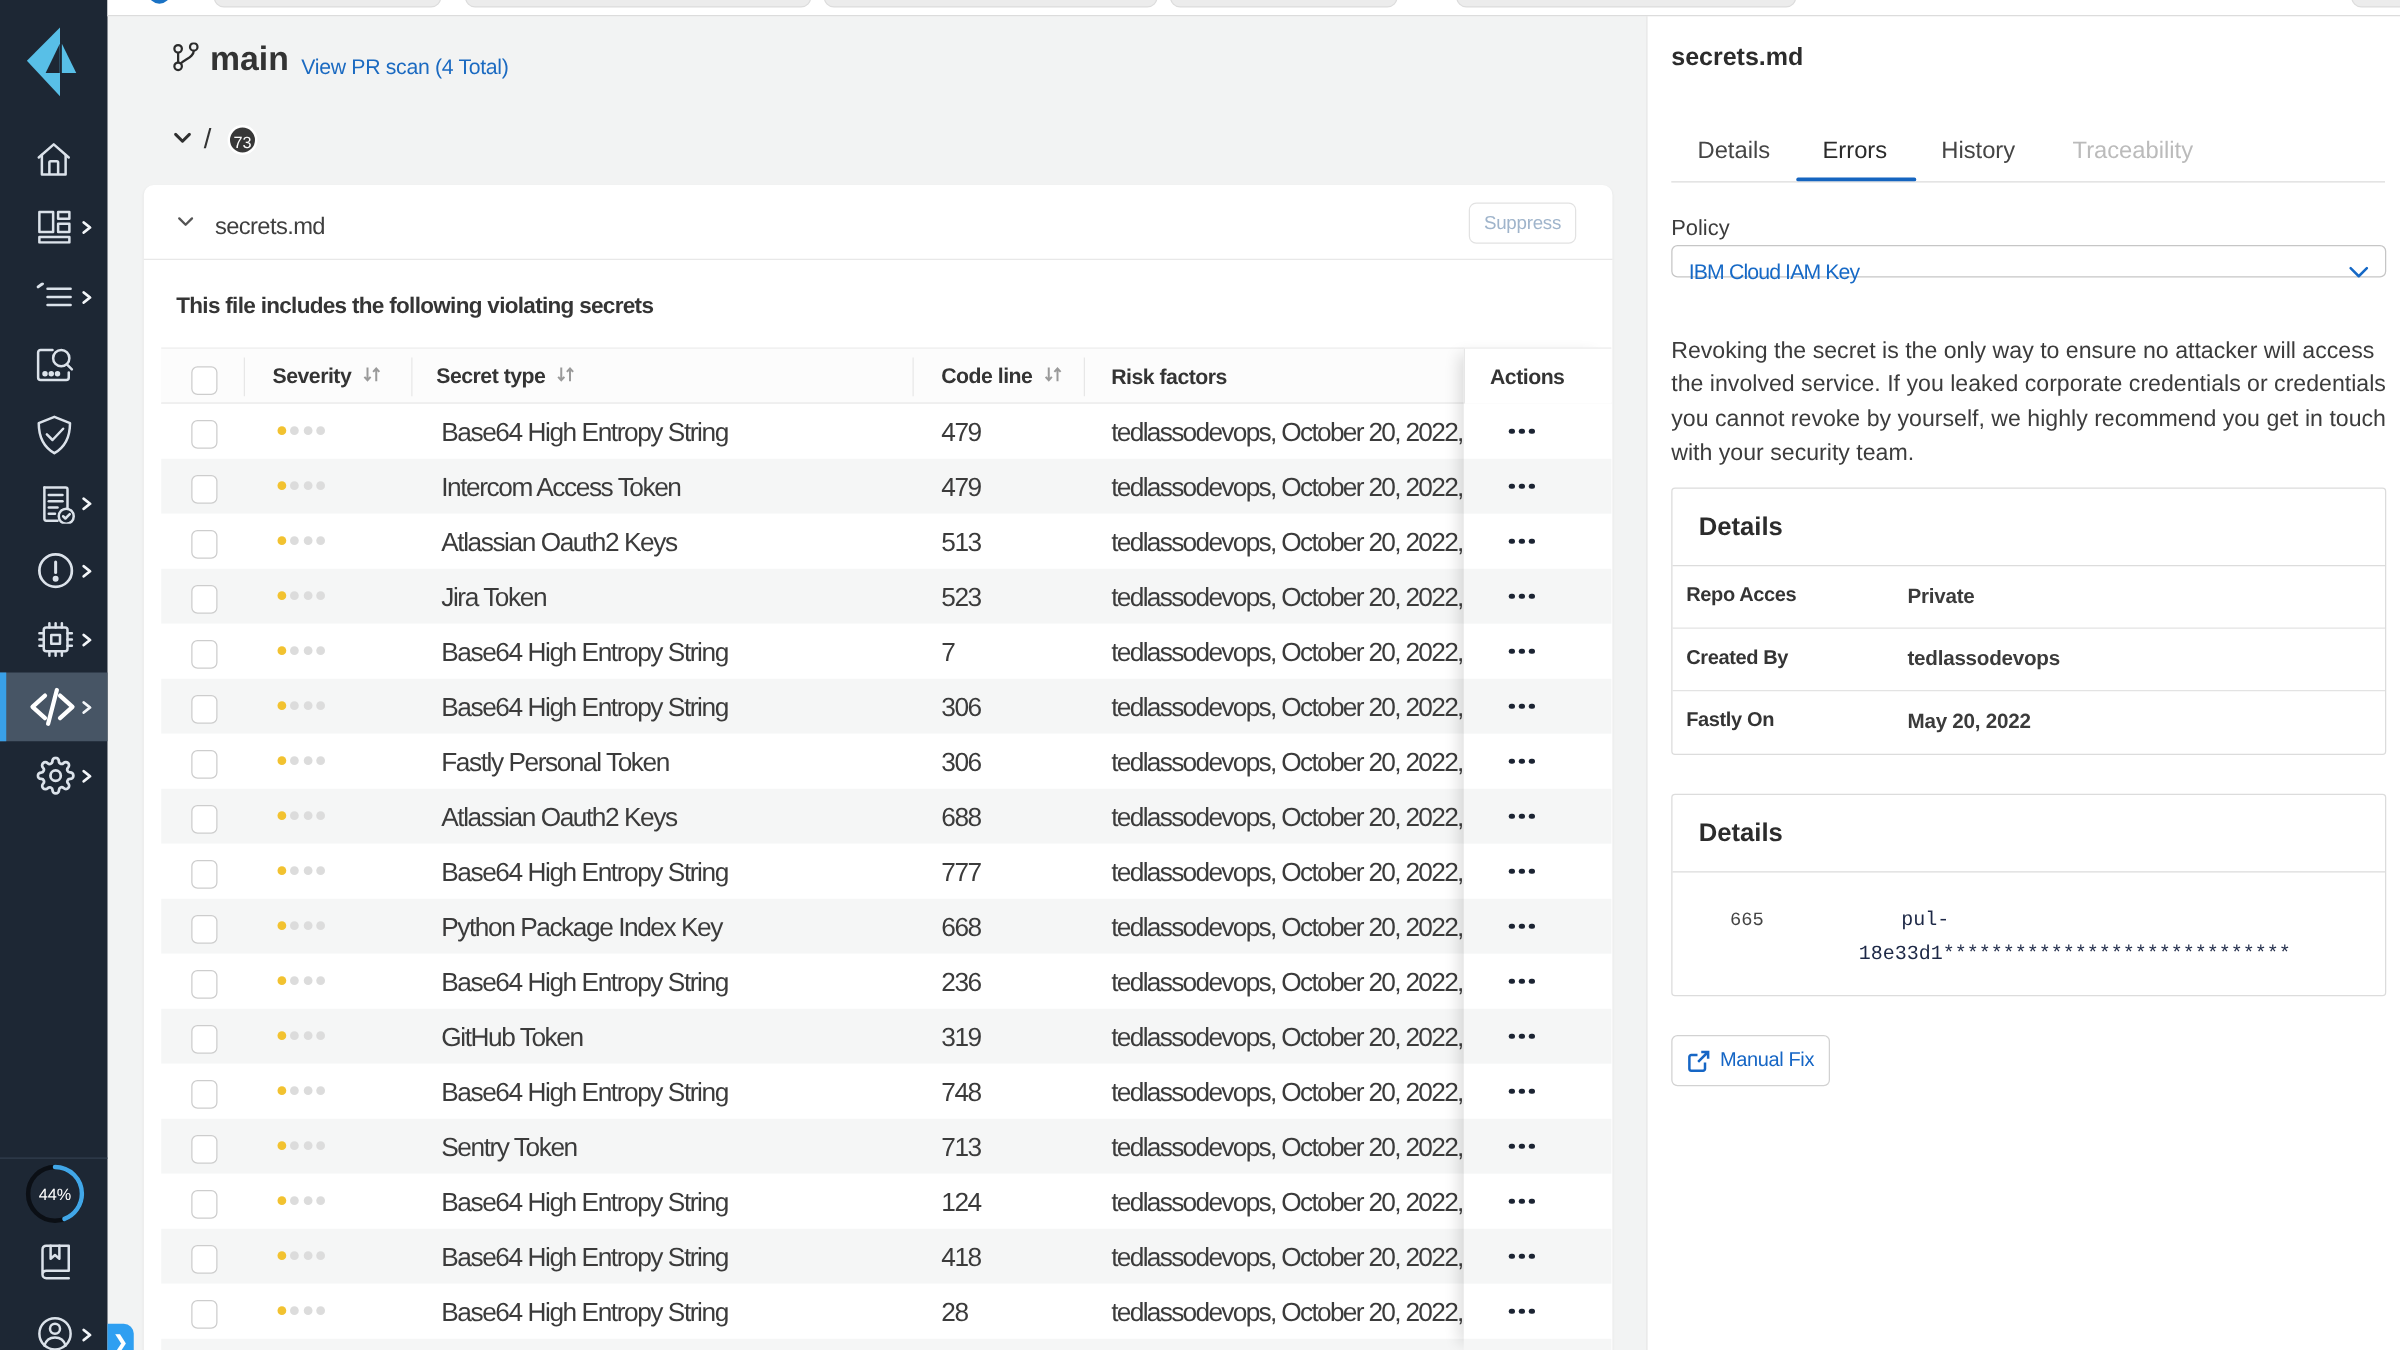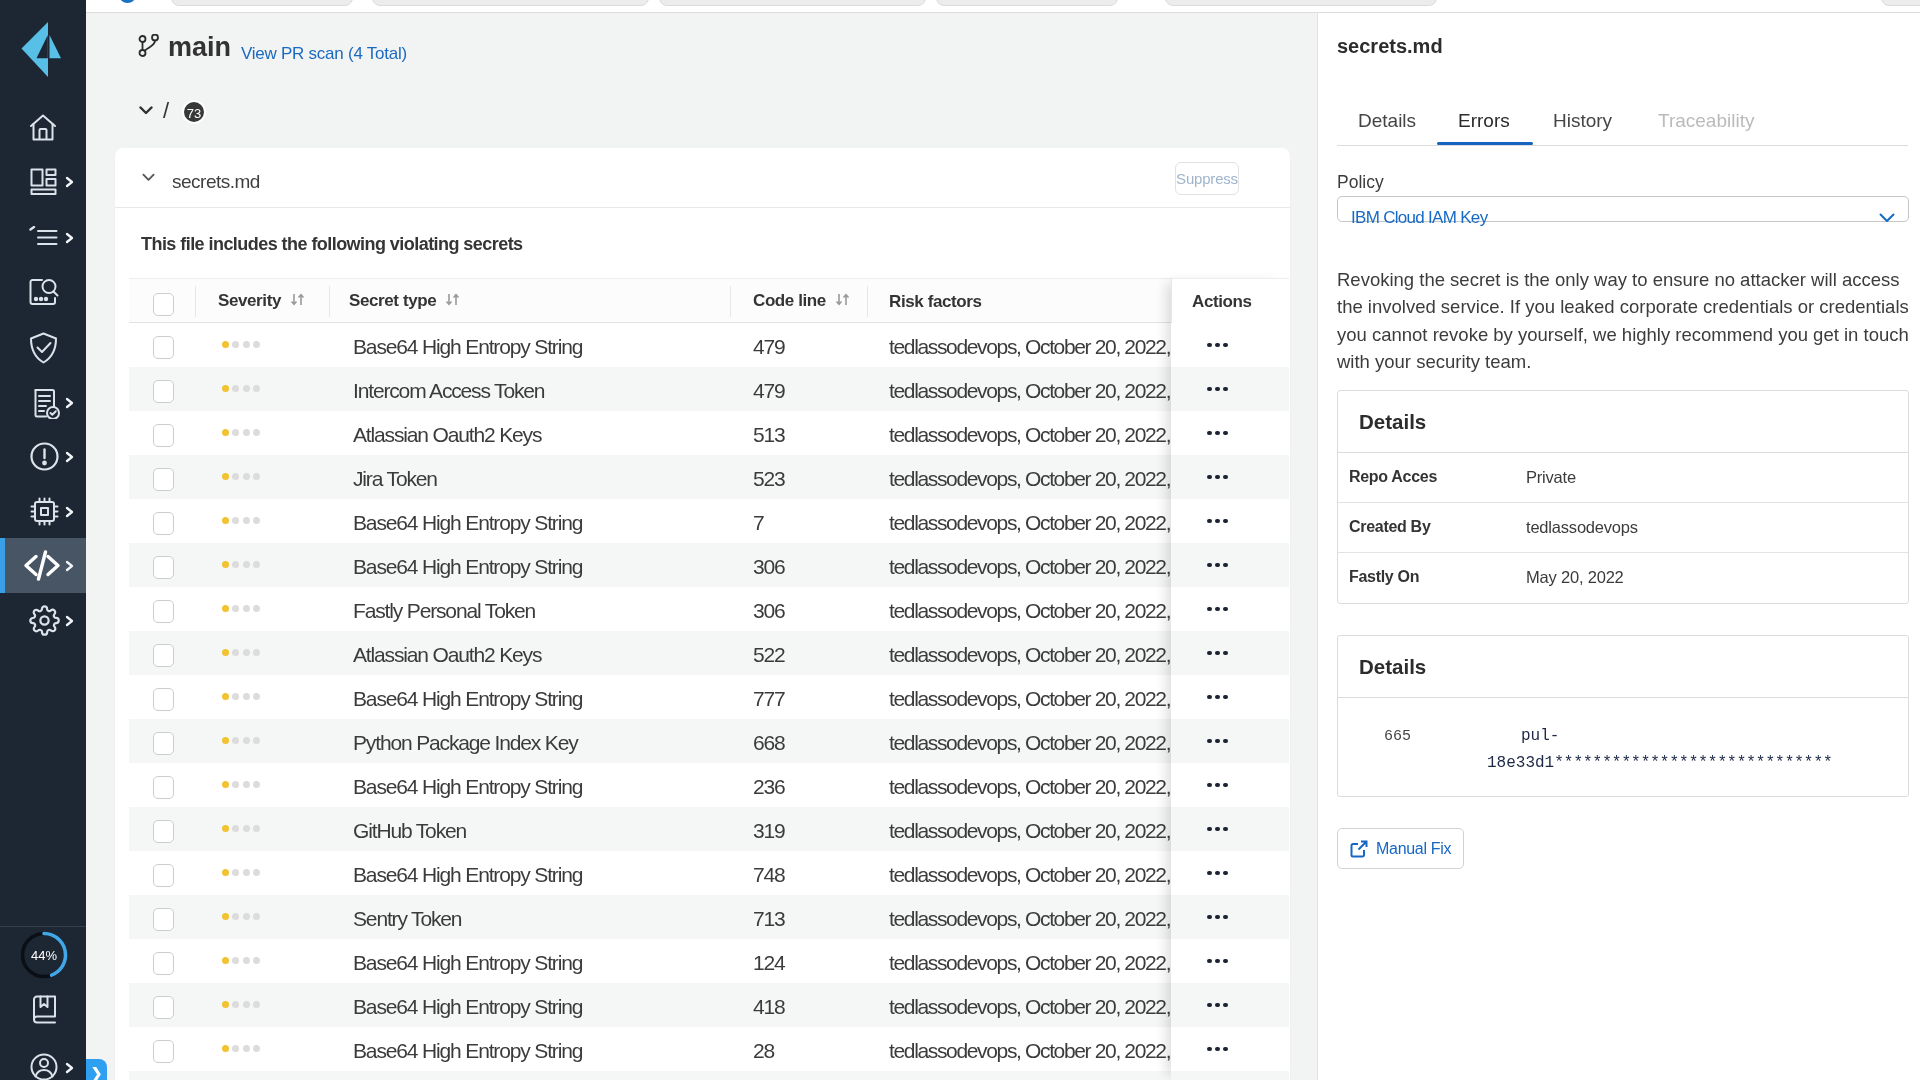--- a/index.html
+++ b/index.html
@@ -31,36 +31,36 @@
 #actcol { position:absolute; left:1171px; top:278px; width:118px; height:802px; box-shadow:-9px 0 12px -5px rgba(0,0,0,0.14); z-index:5; }
 .acell { position:absolute; left:0; width:118px; height:44px; }
 .adots { position:absolute; left:36px; top:19.5px; width:21px; height:5px; }
 .adots i { position:absolute; top:0; width:4.5px; height:4.5px; border-radius:50%; background:#1c2433; }
 .hlabel { font-weight:bold; font-size:17px; letter-spacing:-0.4px; color:#343434; }
 .sort { display:inline-block; margin-left:8px; position:relative; top:2px; }
 #thead { position:absolute; left:14px; top:130px; width:1160px; height:45px; background:#fcfcfc; border-top:1px solid #ededed; border-bottom:1px solid #e3e3e3; }
 .vsep { position:absolute; top:7px; height:31px; width:1px; background:#e7e7e7; }
 h2.filetitle { position:absolute; left:26px; top:86px; font-size:18px; letter-spacing:-0.55px; color:#353535; font-weight:bold; }
 #cardhead { position:absolute; left:0; top:0; width:1175px; height:60px; border-bottom:1px solid #e8e8e8; }
-#suppress { position:absolute; left:1060px; top:14px; width:64px; height:33px; border:1px solid #e2e2e2; border-radius:6px; color:#9fb4cb; font-size:15px; letter-spacing:-0.2px; text-align:center; line-height:31px; }
+#suppress { position:absolute; left:1060px; top:14px; width:86px; height:33px; border:1px solid #e2e2e2; border-radius:6px; color:#9fb4cb; font-size:15px; letter-spacing:-0.2px; text-align:center; line-height:31px; }
 
 .ptitle { position:absolute; left:19px; top:35px; font-size:20px; font-weight:bold; color:#2c2c2c; }
 .tab { position:absolute; top:110px; font-size:19px; color:#454545; }
 #tabline { position:absolute; left:19px; top:145px; width:571px; height:1px; background:#dcdcdc; }
 #tabactive { position:absolute; left:119px; top:142px; width:96px; height:3px; background:#1565c0; border-radius:2px; }
 .plabel { position:absolute; left:19px; top:171.5px; font-size:17.5px; color:#3c3c3c; }
 #selectbox { position:absolute; left:19px; top:196px; width:572px; height:26px; border:1px solid #c6c6c6; border-radius:5px; background:#fff; }
 #selectbox .sval { position:absolute; left:13px; top:11px; font-size:17px; letter-spacing:-0.7px; color:#1669c6; }
 #para { position:absolute; left:19px; top:265.5px; width:600px; font-size:18.5px; line-height:27.5px; color:#3c3c3c; }
 .dbox { position:absolute; left:19px; width:572px; background:#fff; border:1px solid #dcdcdc; border-radius:3px; }
 .dbox .dhead { height:62px; border-bottom:1px solid #dcdcdc; font-size:20.5px; font-weight:bold; color:#2c2c2c; line-height:62px; padding-left:21px; }
 .drow { position:relative; height:50px; border-bottom:1px solid #e3e3e3; }
 .drow:last-child { border-bottom:none; }
 .drow .dl { position:absolute; left:11px; top:15px; font-size:16px; letter-spacing:-0.3px; font-weight:bold; color:#343434; }
-.drow .dv { position:absolute; left:188px; top:15px; font-size:16.5px; letter-spacing:-0.2px; color:#3b3b3b; }
+.drow .dv { position:absolute; left:188px; top:15px; font-size:16.5px; letter-spacing:-0.2px; color:#3b3b3b;font-weight:bold; }
 #codebody { position:relative; height:98px; font-family:"Liberation Mono", monospace; color:#1d2846; font-size:16px; }
 #mfix { position:absolute; left:19px; top:828px; width:127px; height:41px; border:1px solid #d2d2d2; border-radius:5px; background:#fff; }
 #mfix span { position:absolute; left:38px; top:11px; font-size:16px; letter-spacing:-0.3px; color:#1666c5; white-space:nowrap; }
 </style>
 </head>
 <body>
 <div id="topstrip">
   <div id="bluedot"></div>
   <div class="pill" style="left:85px; width:182px;"></div>
   <div class="pill" style="left:286px; width:277px;"></div>
@@ -203,21 +203,21 @@
     </div>
         <div class="row even" style="top:483px;">
       <div class="cb"></div>
       <div class="dots">
             <div class="dot d1"></div>
             <div class="dot d2"></div>
             <div class="dot d3"></div>
             <div class="dot d4"></div>
           </div>
       <div class="stype">Atlassian Oauth2 Keys</div>
-      <div class="cline">522</div>
+      <div class="cline">688</div>
       <div class="risk">tedlassodevops, October 20, 2022, Plain text</div>
     </div>
         <div class="row odd" style="top:527px;">
       <div class="cb"></div>
       <div class="dots">
             <div class="dot d1"></div>
             <div class="dot d2"></div>
             <div class="dot d3"></div>
             <div class="dot d4"></div>
           </div>

